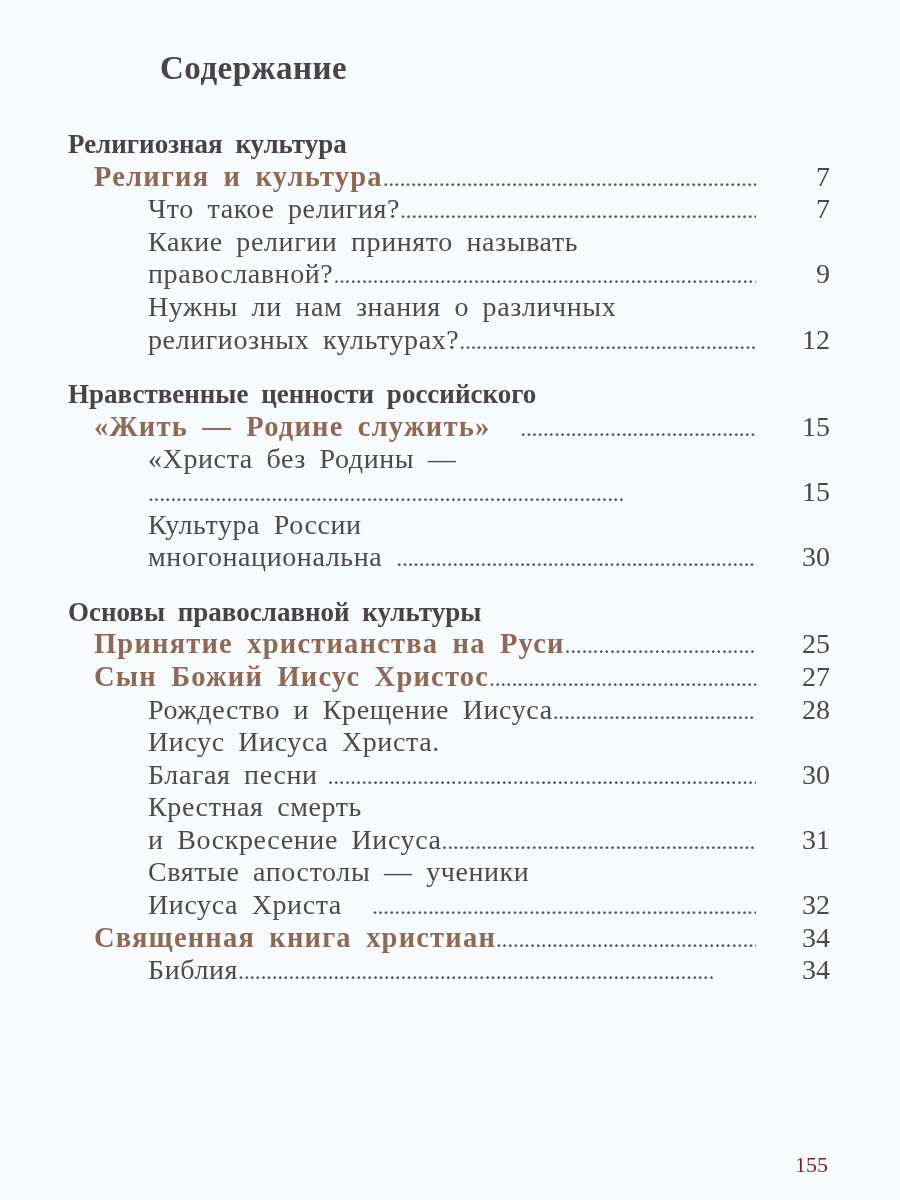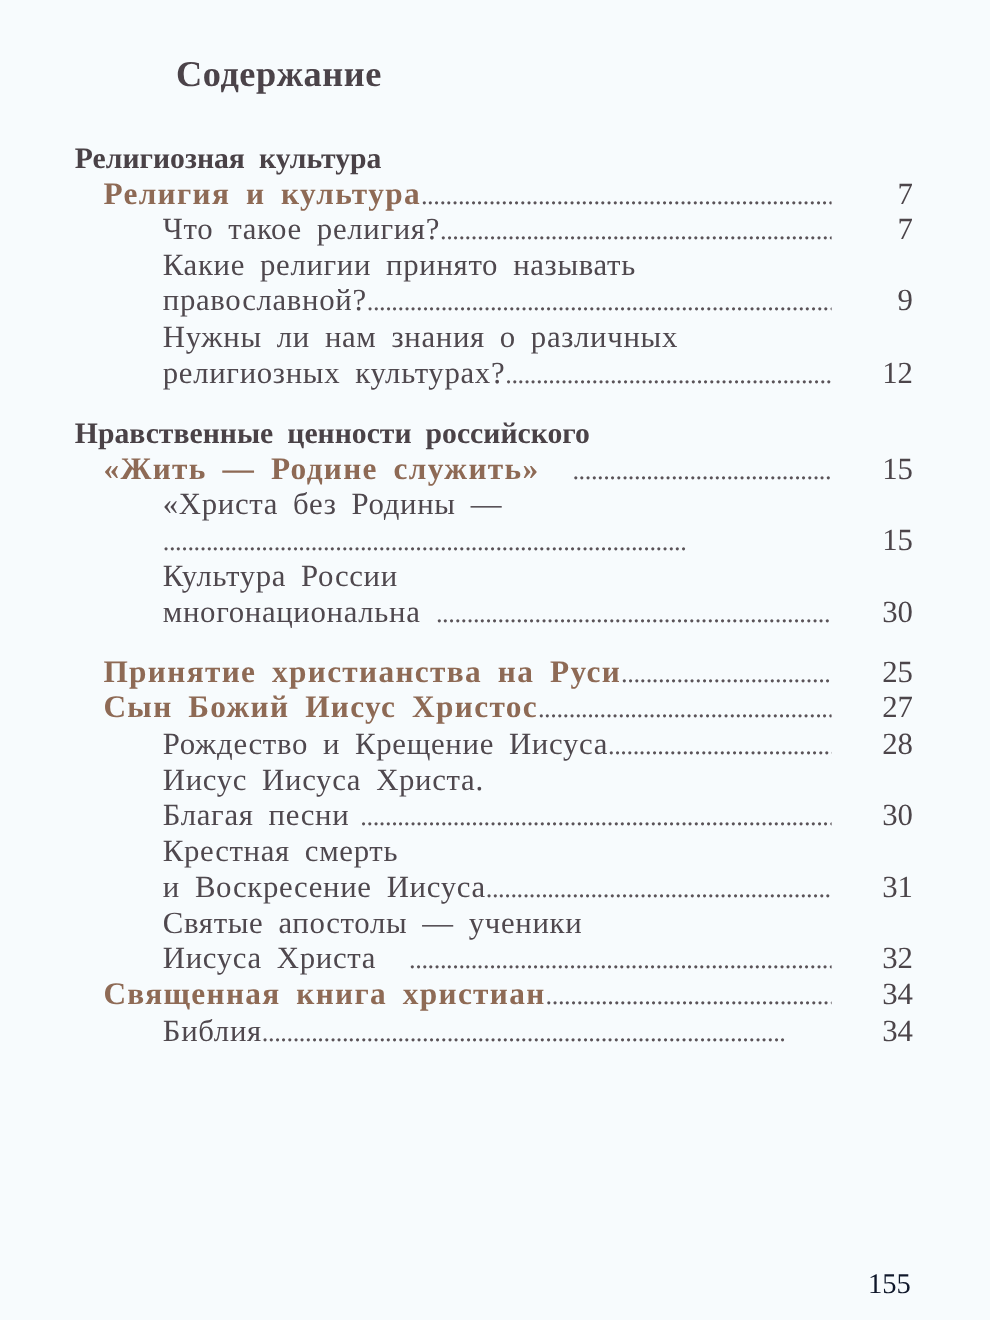--- a/index.html
+++ b/index.html
@@ -95,22 +95,22 @@
       font-size: 28px;
       letter-spacing: 0;
     }
     .gap {
       height: 22px;
     }
     .folio {
       position: absolute;
       right: 72px;
       top: 1152px;
-      font-size: 26px;
-      color: #0f172a;
+      font-size: 22px;
+      color: #7f1d1d;
     }
   </style>
 </head>
 <body>
 
 <div class="page">
 
   <h1 class="title">Содержание</h1>
 
   <div class="toc">
@@ -176,20 +176,21 @@
           <span class="label">многонациональна</span>
           <span class="leader" style="margin-left:14px"></span>
           <span class="pagenum">30</span>
         </div>
       </div>
     </div>
 
     <div class="gap"></div>
 
     <div>
+      <div class="line section-title">Основы православной культуры</div>
 
       <div class="line chapter entry">
         <span class="label">Принятие христианства на Руси</span>
         <span class="leader"></span>
         <span class="pagenum">25</span>
       </div>
 
       <div class="line chapter entry">
         <span class="label">Сын Божий Иисус Христос</span>
         <span class="leader"></span>

